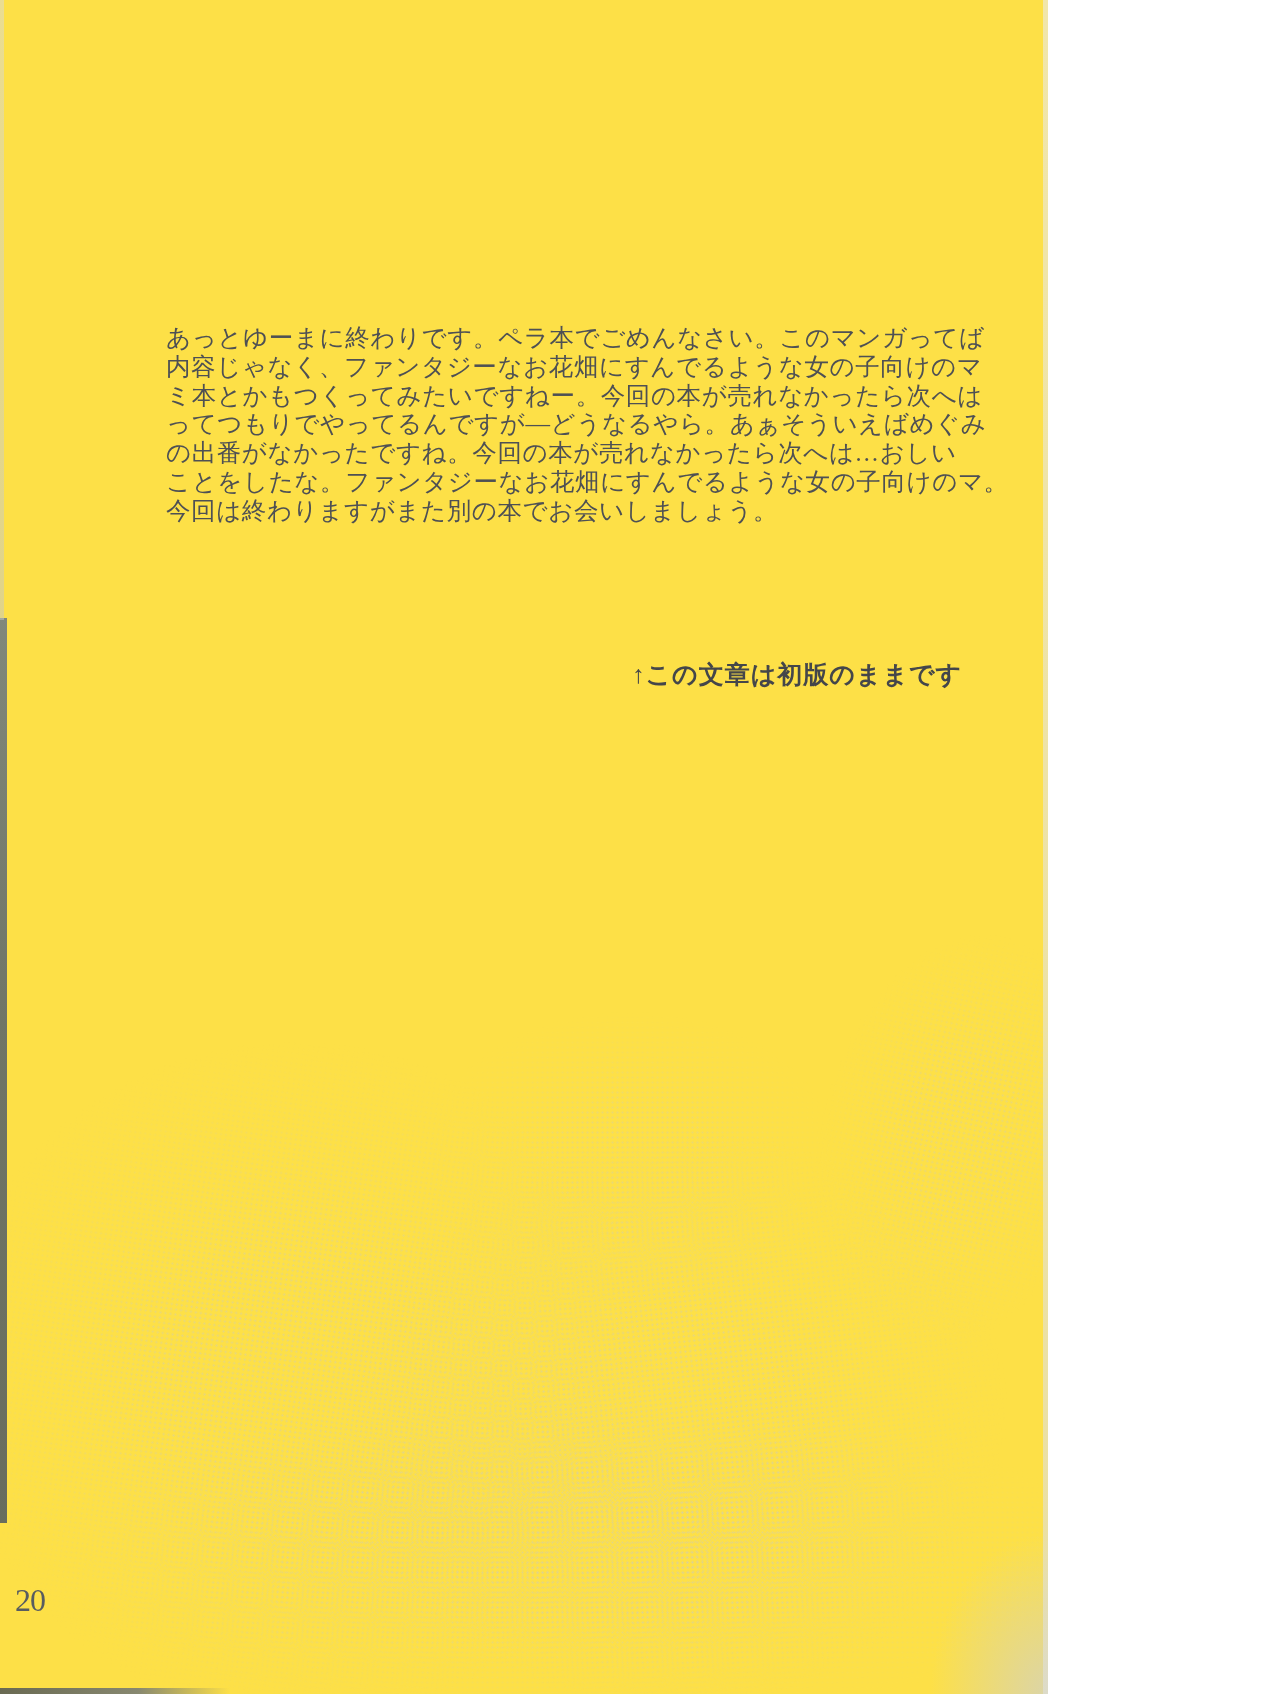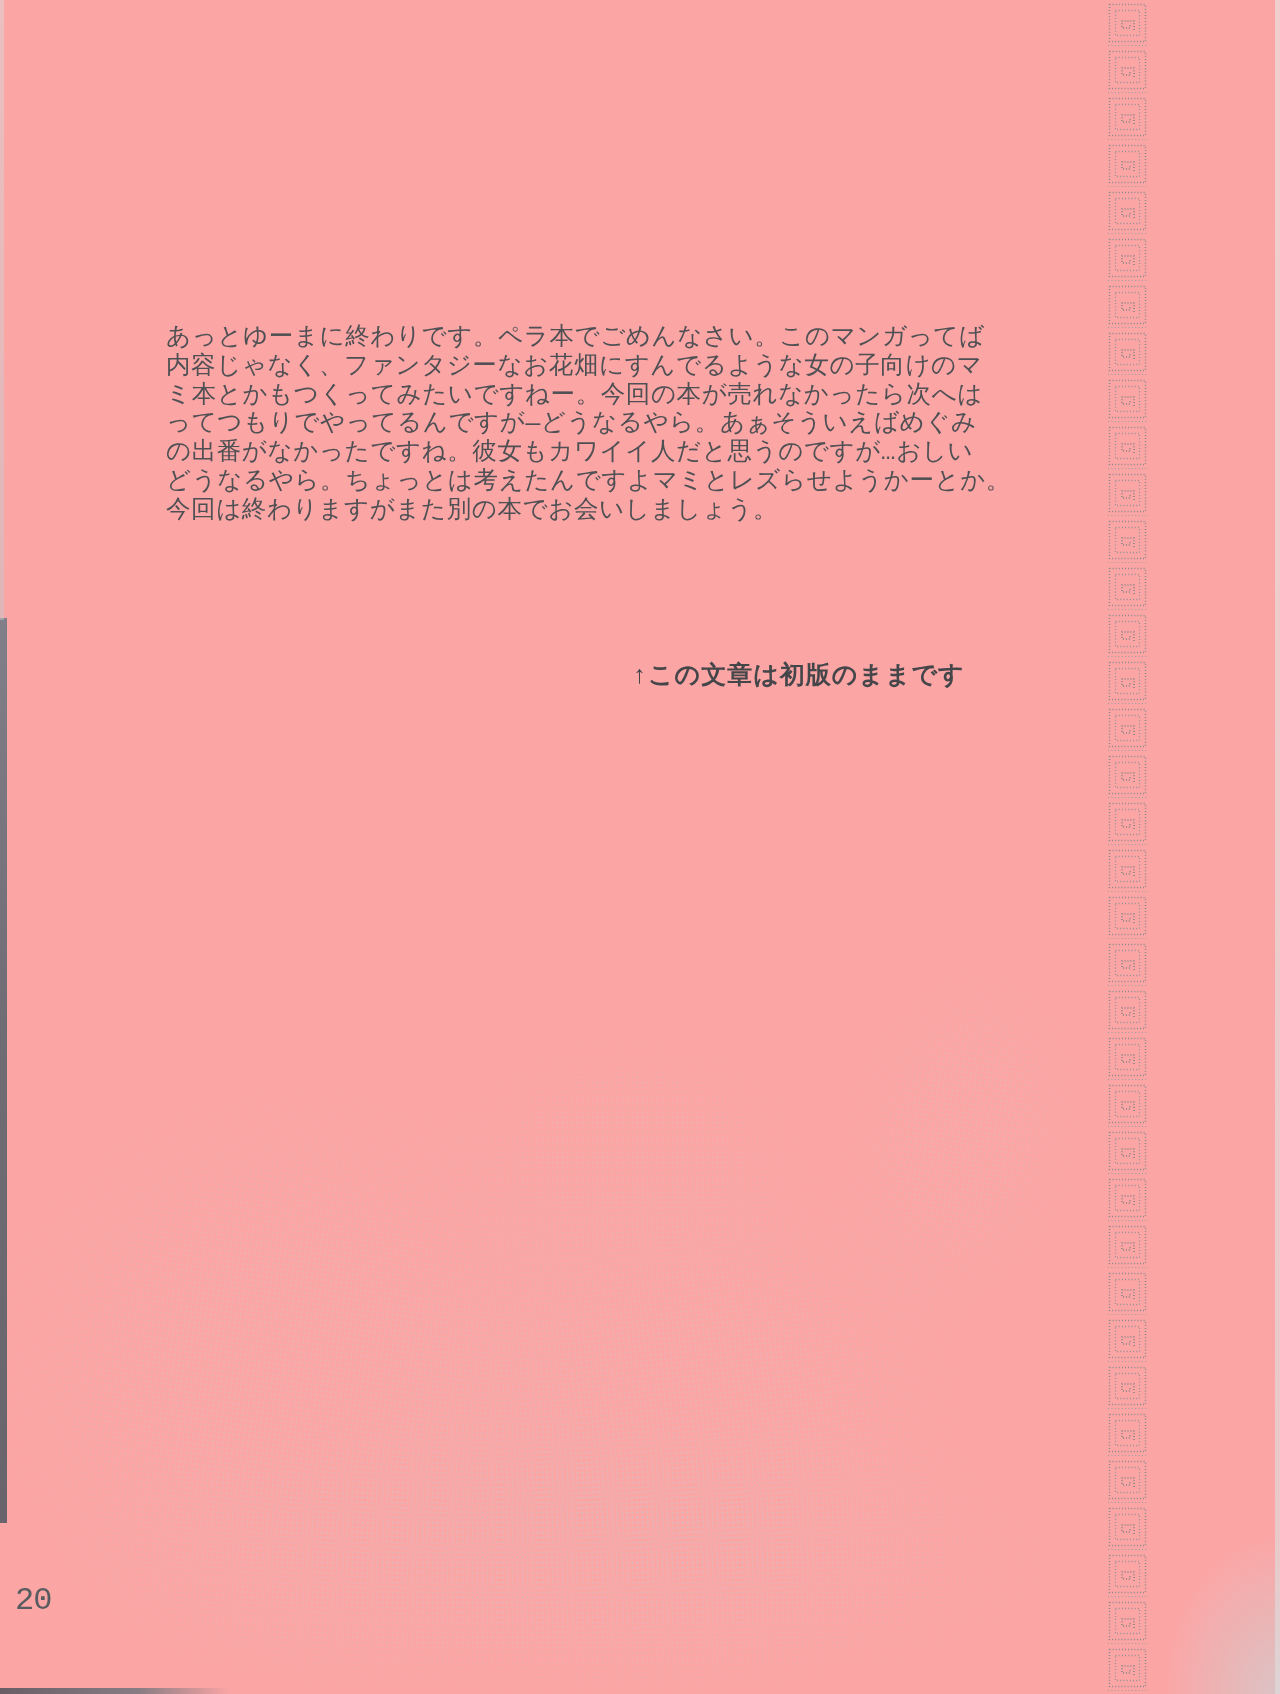--- a/index.html
+++ b/index.html
@@ -2,25 +2,25 @@
 <html><head>
 <meta charset="utf-8">
 <style>
   html, body {
     margin: 0;
     padding: 0;
     background: #ffffff;
   }
   .page {
     position: relative;
-    width: 1280px;
+    width: 1048px;
     height: 1694px;
-    background: #fca5a5;
+    background: #fde047;
     overflow: hidden;
-    font-family: Liberation Mono, monospace;
+    font-family: Liberation Serif, serif;
   }
 
   
   .scan-edge-left {
     position: absolute;
     left: 0; top: 618px;
     width: 7px; height: 905px;
     background: linear-gradient(180deg, #6b7884 0%, #57626c 45%, #4e5862 100%);
     opacity: .85;
   }
@@ -137,22 +137,22 @@
       </pattern>
     </defs>
     <rect x="0" y="0" width="47" height="1694" fill="url(#meanderUnit)"></rect>
   </svg>
 
   <div class="afterword">
     <div>あっとゆーまに終わりです。ペラ本でごめんなさい。このマンガってば</div>
     <div>内容じゃなく、ファンタジーなお花畑にすんでるような女の子向けのマ</div>
     <div>ミ本とかもつくってみたいですねー。今回の本が売れなかったら次へは</div>
     <div>ってつもりでやってるんですが―どうなるやら。あぁそういえばめぐみ</div>
-    <div>の出番がなかったですね。彼女もカワイイ人だと思うのですが…おしい</div>
-    <div>どうなるやら。ちょっとは考えたんですよマミとレズらせようかーとか。</div>
+    <div>の出番がなかったですね。今回の本が売れなかったら次へは…おしい</div>
+    <div>ことをしたな。ファンタジーなお花畑にすんでるような女の子向けのマ。</div>
     <div>今回は終わりますがまた別の本でお会いしましょう。</div>
   </div>
 
   <div class="note-line">↑この文章は初版のままです</div>
 
   <div class="page-number">20</div>
 
 </div>
 
 </body></html>

